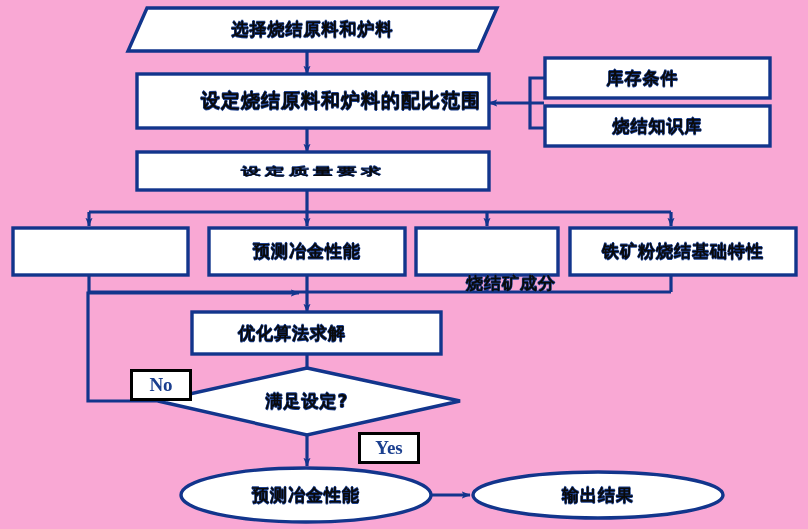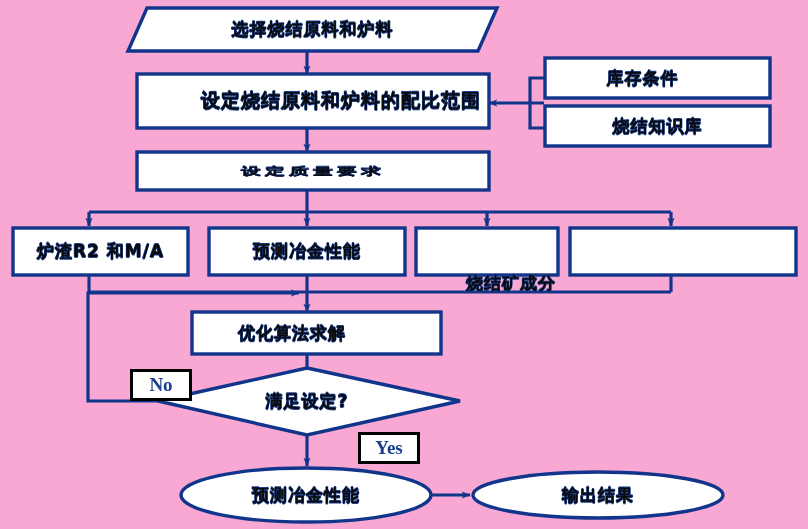--- a/index.html
+++ b/index.html
@@ -123,26 +123,26 @@
   <div class="node-label" style="left:128px;top:8px;width:369px;height:43px;">选择烧结原料和炉料</div>
 
   <div class="node-label" style="left:137px;top:74px;width:352px;height:54px;font-size:19px;margin-left:28px;">设定烧结原料和炉料的配比范围</div>
 
   <div class="node-label" style="left:545px;top:58px;width:195px;height:40px;">库存条件</div>
 
   <div class="node-label" style="left:545px;top:106px;width:225px;height:40px;">烧结知识库</div>
 
   <div class="node-label squish" style="left:137px;top:152px;width:352px;height:38px;font-size:20px;letter-spacing:4px;">设定质量要求</div>
 
-  <div class="node-label" style="left:13px;top:228px;width:175px;height:47px;">炉渣R2 和M/A</div>
 
   <div class="node-label" style="left:209px;top:228px;width:196px;height:47px;">预测冶金性能</div>
 
   <div class="node-label" style="left:440px;top:228px;width:142px;height:29px;margin-top:41px;">烧结矿成分</div>
 
+  <div class="node-label" style="left:570px;top:228px;width:226px;height:47px;">铁矿粉烧结基础特性</div>
 
   <div class="node-label" style="left:192px;top:312px;width:200px;height:42px;text-align:right;">优化算法求解</div>
 
   <div class="node-label" style="left:182px;top:380px;width:250px;height:42px;">满足设定?</div>
 
   <div class="node-label" style="left:181px;top:468px;width:250px;height:54px;">预测冶金性能</div>
 
   <div class="node-label" style="left:473px;top:472px;width:250px;height:46px;">输出结果</div>
 
   <div class="flag-label" style="left:94px;top:369px;width:62px;height:32px;">No</div>

